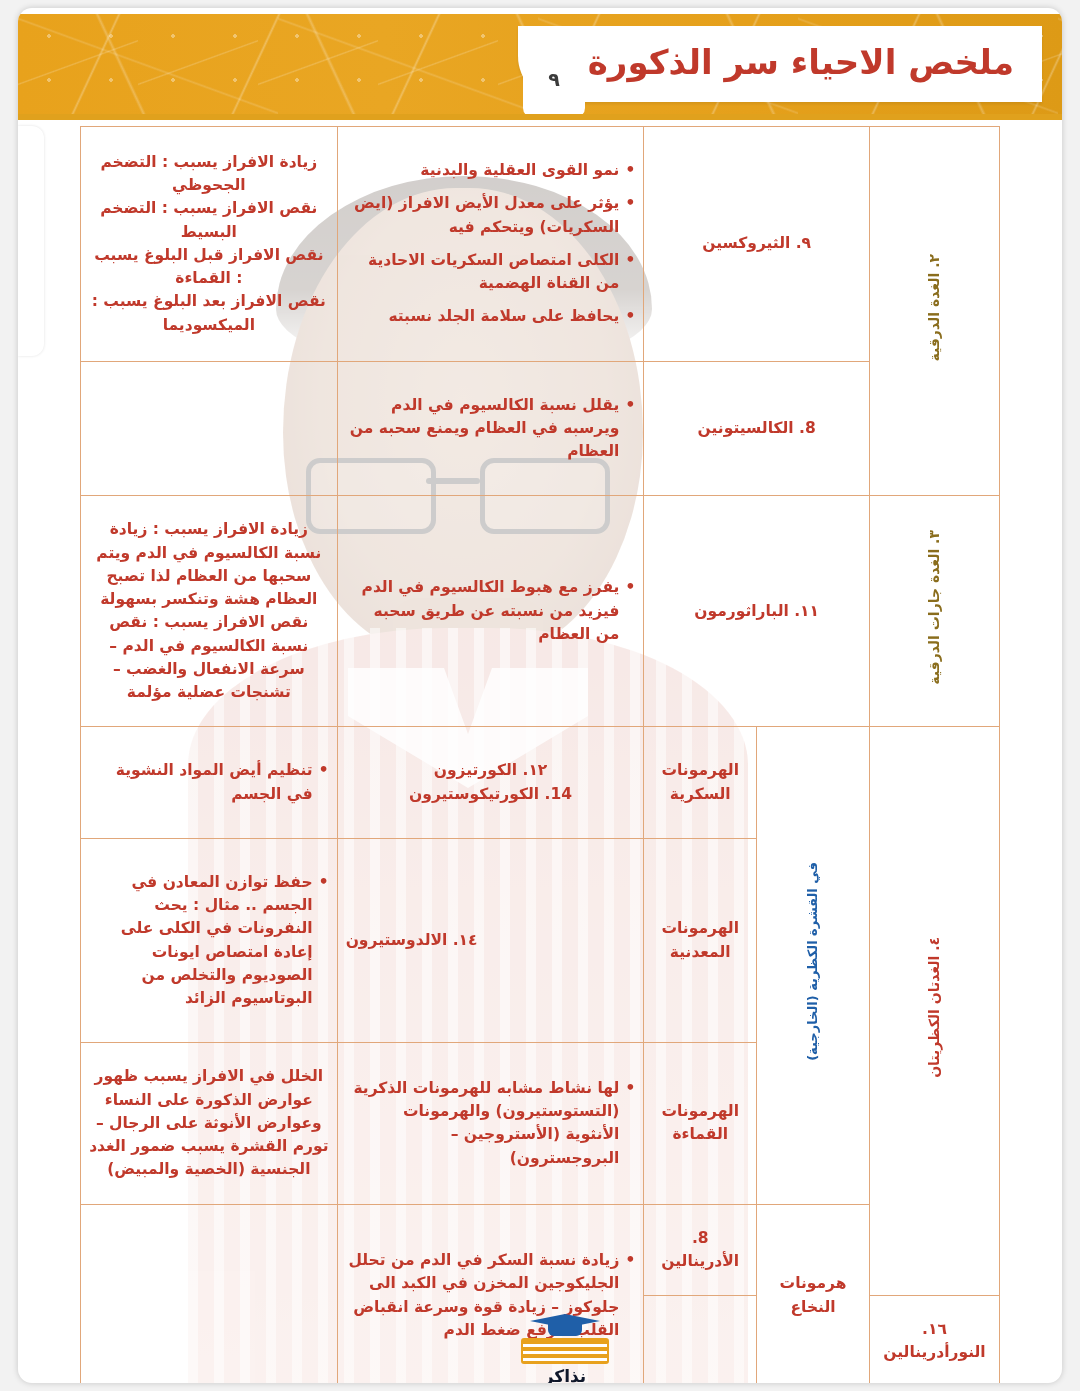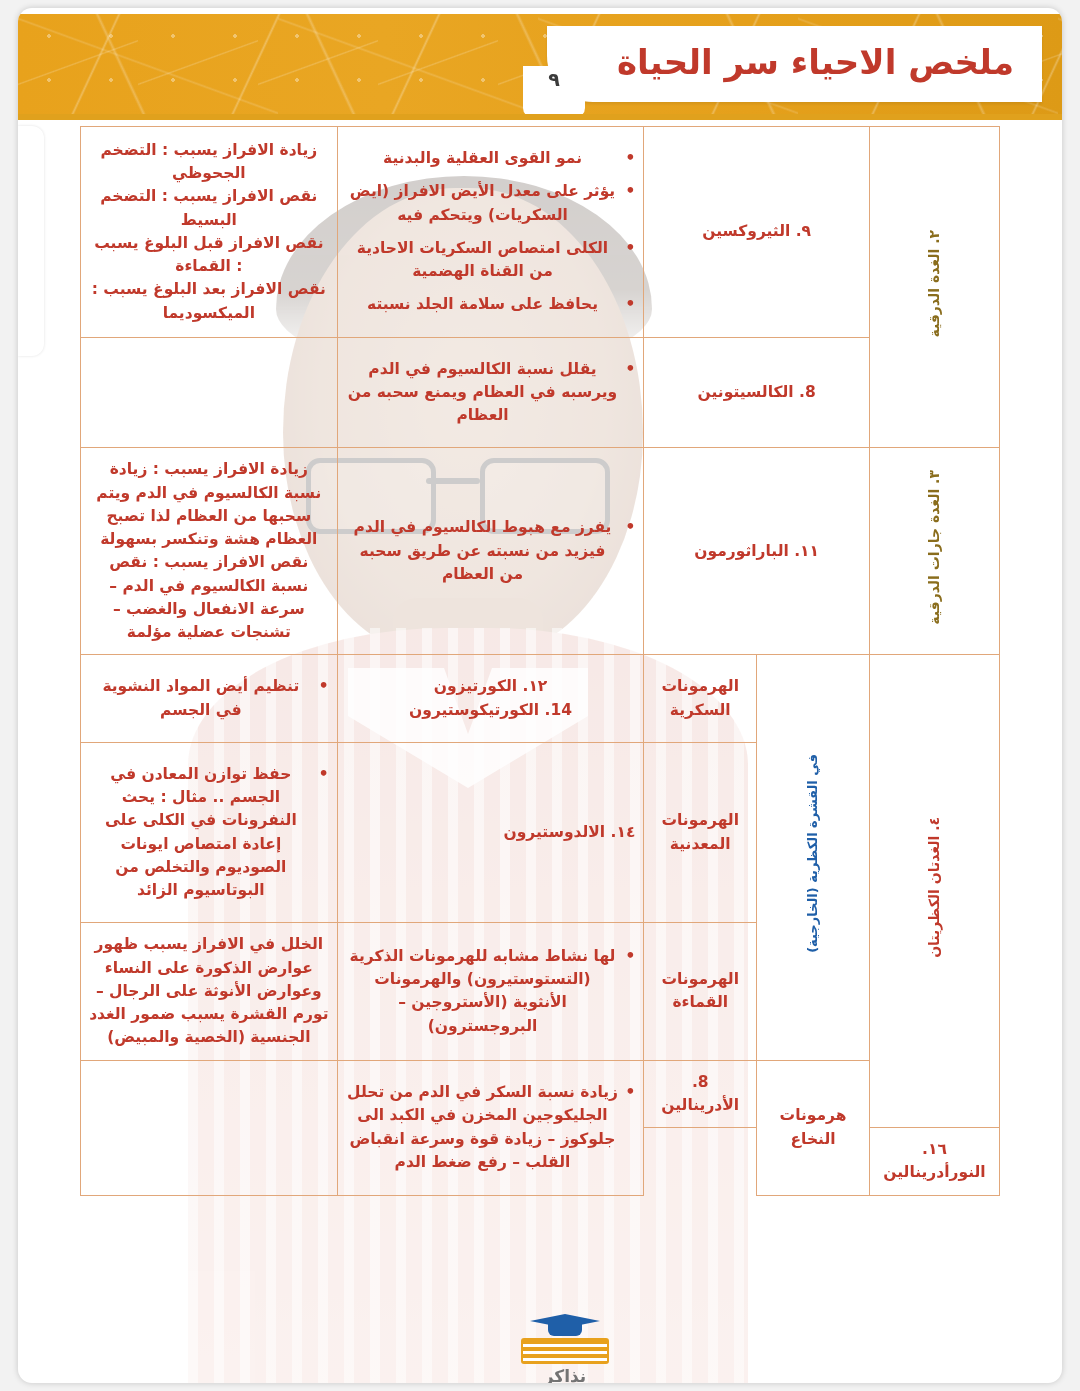--- a/index.html
+++ b/index.html
@@ -121,21 +121,21 @@
   .table-wrap{
     position:absolute;left:62px;top:118px;width:920px;height:1250px;
   }
   table.tbl{
     width:100%;border-collapse:collapse;table-layout:fixed;
     direction:rtl;
   }
   table.tbl td{
     border:1.5px solid #e1a77a;
     vertical-align:middle;
-    padding:10px 8px;
+    padding:22px 8px;
     font-size:15.5px;
     line-height:1.5;
     color:#c0392b;
     font-weight:bold;
     text-align:center;
     background:transparent;
   }
   td.gland{
     background:#e8a11d;
     color:#ffffff;
@@ -191,21 +191,21 @@
     text-align:right;
   }
   td.effect{
     width:198px;
     font-size:14.5px;
   }
   ul.bul{
     list-style:none;margin:0;padding:0;
   }
   ul.bul li{
-    position:relative;padding-right:16px;margin:10px 0;
+    position:relative;padding-right:16px;margin:10px 0;text-align:right;
   }
   ul.bul li:before{
     content:"•";position:absolute;right:0;top:-1px;color:#c0392b;font-size:16px;
   }
   .hname{margin:1px 0;}
   
   .logo{
     position:absolute;left:492px;top:1302px;width:110px;height:78px;text-align:center;
   }
   .cap{
@@ -217,38 +217,38 @@
   }
   .cap .base{
     position:absolute;left:18px;top:14px;width:34px;height:12px;background:#1f5fa8;border-radius:0 0 6px 6px;
   }
   .book{
     width:84px;height:22px;margin:2px auto 0;
     background:repeating-linear-gradient(180deg,#e8a11d 0 4px,#ffffff 4px 7px);
     border:2px solid #e8a11d;border-radius:3px;
   }
   .logo-text{
-    margin-top:2px;color:#737373;font-size:17px;font-weight:bold;
+    margin-top:2px;color:#0f172a;font-size:17px;font-weight:bold;
   }
   .corner-clip{
     position:absolute;left:0;top:118px;width:26px;height:230px;
     background:#ffffff;border-radius:0 12px 12px 0;box-shadow:0 0 3px rgba(0,0,0,.12);
   }
 </style>
 </head>
 <body>
 
 <div class="page">
   <div class="sheet">
 
     <div class="header">
       <div class="header-bg"></div>
       <div class="header-dots"></div>
       <div class="title-plate">
-        <span class="title">ملخص الاحياء سر الحياة</span>
+        <span class="title">ملخص الاحياء سر الذكورة</span>
       </div>
       <div class="page-num-tab">٩</div>
     </div>
     <div class="header-sep"></div>
     <div class="corner-clip"></div>
 
     <div class="watermark">
       <div class="wm-hair"></div>
       <div class="wm-head"></div>
       <div class="wm-glass-l"></div>
@@ -326,21 +326,21 @@
             </td>
             <td class="effect">
               <ul class="bul">
                 <li>تنظيم أيض المواد النشوية في الجسم</li>
               </ul>
             </td>
           </tr>
 
           <tr>
             <td class="group">الهرمونات المعدنية</td>
-            <td class="func" style="text-align:right">١٤. الالدوستيرون</td>
+            <td class="func" style="text-align:left">١٤. الالدوستيرون</td>
             <td class="effect">
               <ul class="bul">
                 <li>حفظ توازن المعادن في الجسم .. مثال : يحث النفرونات في الكلى على إعادة امتصاص ايونات الصوديوم والتخلص من البوتاسيوم الزائد</li>
               </ul>
             </td>
           </tr>
 
           <tr>
             <td class="group">الهرمونات القماءة</td>
             <td class="func">

